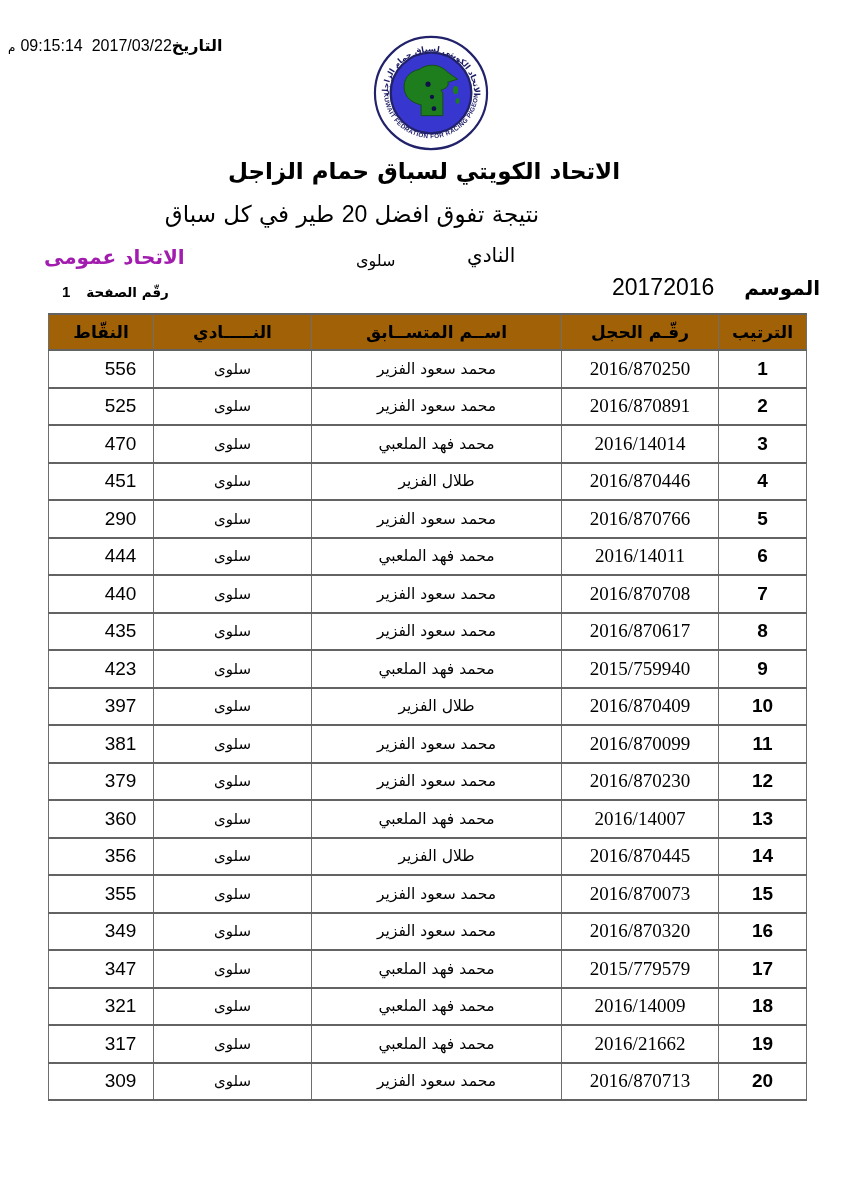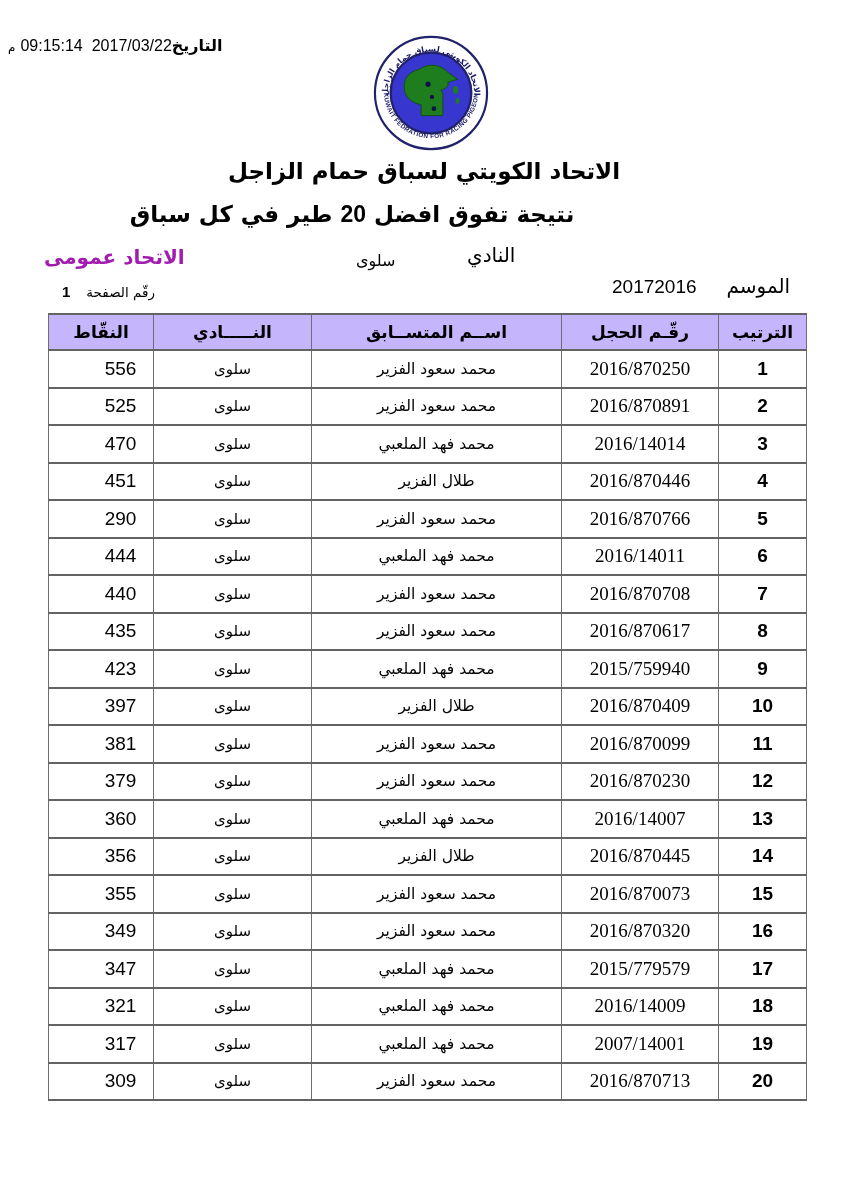--- a/index.html
+++ b/index.html
@@ -20,48 +20,48 @@
   .date-row .meridiem{font-size:12px;margin-right:5px;}
   .date-row .time{font-size:16px;}
   .date-row .date{font-size:16px;margin-left:9px;text-align:right;}
   .date-row .date-label{font-size:16px;font-weight:bold;font-family:"DejaVu Sans",sans-serif;}
   
   .logo{position:absolute;left:372px;top:34px;width:118px;height:118px;}
   
   .title1{position:absolute;top:158px;left:0;width:848px;text-align:center;
     font-size:23px;font-weight:bold;direction:rtl;}
   .title2{position:absolute;top:201px;left:0;width:704px;text-align:center;
-    font-size:23px;font-weight:bold;direction:rtl;}
+    font-size:23px;font-weight:normal;direction:rtl;}
   .title2 .num{font-family:"Liberation Sans","DejaVu Sans",sans-serif;}
   
   .union-label{position:absolute;left:44px;top:245px;font-size:20px;font-weight:bold;
     color:#a21caf;direction:rtl;}
   .club-value{position:absolute;left:356px;top:251px;font-size:16px;direction:rtl;}
   .club-label{position:absolute;left:467px;top:243px;font-size:20px;font-weight:normal;direction:rtl;}
   .page-row{position:absolute;left:62px;top:283px;display:flex;direction:ltr;align-items:baseline;}
   .page-row .page-num{font-size:15px;font-weight:bold;font-family:"Liberation Sans","DejaVu Sans",sans-serif;}
-  .page-row .page-label{font-size:13.5px;font-weight:normal;margin-left:16px;direction:rtl;}
+  .page-row .page-label{font-size:13.5px;font-weight:bold;margin-left:16px;direction:rtl;}
   .season-row{position:absolute;left:612px;top:274px;display:flex;direction:ltr;align-items:baseline;}
-  .season-row .season-value{font-size:19px;font-family:"Liberation Sans","DejaVu Sans",sans-serif;}
-  .season-row .season-label{font-size:20px;font-weight:normal;margin-left:30px;direction:rtl;}
+  .season-row .season-value{font-size:23px;font-family:"Liberation Sans","DejaVu Sans",sans-serif;}
+  .season-row .season-label{font-size:20px;font-weight:bold;margin-left:30px;direction:rtl;}
   
   .results{
     position:absolute;left:48px;top:313px;width:758px;
     border-collapse:collapse;table-layout:fixed;direction:rtl;
   }
   .results th,.results td{
     border-left:1px solid #6e6e6e;
     border-right:1px solid #6e6e6e;
     border-top:2px solid #636363;
     border-bottom:2px solid #636363;
     text-align:center;vertical-align:middle;
     padding:0 4px;overflow:hidden;white-space:nowrap;
   }
   .results th{
-    background:#c4b5fd;height:34px;
+    background:#a16207;height:34px;
     font-size:17px;font-weight:bold;
   }
   .results td{height:35.5px;}
   .results td.rank-cell{font-size:19px;font-weight:bold;
     font-family:"Liberation Sans","DejaVu Sans",sans-serif;}
   .results td.ring-cell{font-size:19px;
     font-family:Liberation Serif, serif;}
   .results td.name-cell{font-size:15.5px;}
   .results td.club-cell{font-size:15px;}
   .results td.points-cell{font-size:19px;
@@ -259,21 +259,21 @@
         </tr>
         <tr>
           <td class="rank-cell" dir="ltr">18</td>
           <td class="ring-cell" dir="ltr">2016/14009</td>
           <td class="name-cell">محمد فهد الملعبي</td>
           <td class="club-cell">سلوى</td>
           <td class="points-cell" dir="ltr">321</td>
         </tr>
         <tr>
           <td class="rank-cell" dir="ltr">19</td>
-          <td class="ring-cell" dir="ltr">2007/14001</td>
+          <td class="ring-cell" dir="ltr">2016/21662</td>
           <td class="name-cell">محمد فهد الملعبي</td>
           <td class="club-cell">سلوى</td>
           <td class="points-cell" dir="ltr">317</td>
         </tr>
         <tr>
           <td class="rank-cell" dir="ltr">20</td>
           <td class="ring-cell" dir="ltr">2016/870713</td>
           <td class="name-cell">محمد سعود الفزير</td>
           <td class="club-cell">سلوى</td>
           <td class="points-cell" dir="ltr">309</td>

